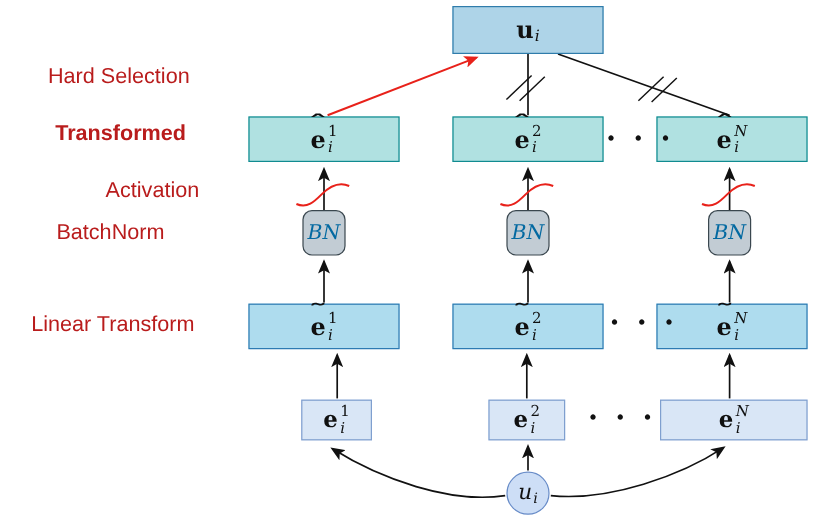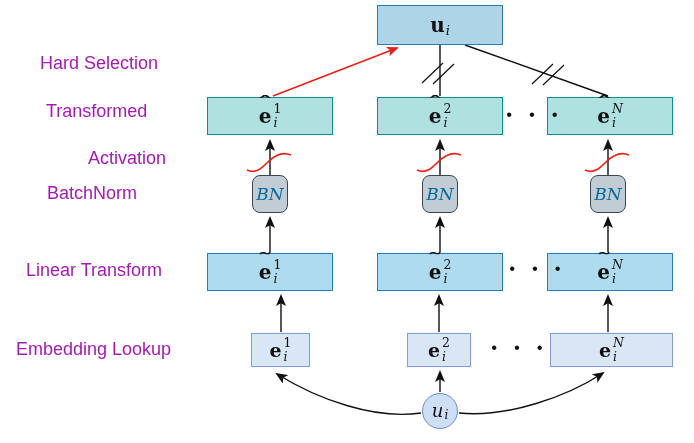--- a/index.html
+++ b/index.html
@@ -5,21 +5,21 @@
   html,body{margin:0;padding:0;background:#fff;}
   #stage{position:relative;width:694px;height:443px;background:#fff;overflow:hidden;
          font-family:"Liberation Sans",sans-serif;}
   #wires{position:absolute;left:0;top:0;z-index:1;pointer-events:none;}
   .k{stroke:#111;stroke-width:1.4;fill:none;}
   .thin{stroke:#111;stroke-width:1.2;fill:none;}
   .r{stroke:var(--c-red);stroke-width:1.7;fill:none;}
   #ah path{fill:#111;}
   #ahr path{fill:var(--c-red);}
 
-  .rowlabel{position:absolute;z-index:2;font-size:18px;color:#a21caf;white-space:nowrap;}
+  .rowlabel{position:absolute;z-index:2;font-size:18px;color:#b91c1c;white-space:nowrap;}
 
   .node{position:absolute;z-index:2;display:flex;align-items:center;justify-content:center;
         box-sizing:border-box;}
   .wide{width:126px;height:38px;}
   .top-box{left:377px;top:5px;width:126px;height:40px;
            background:var(--c-top-fill);border:1.6px solid var(--c-top-stroke);}
   .t-node{top:97px;background:var(--c-transformed-fill);border:1.6px solid var(--c-transformed-stroke);}
   .l-node{top:253px;background:var(--c-linear-fill);border:1.6px solid var(--c-linear-stroke);}
   .e-node{top:333px;height:34px;background:var(--c-embedding-fill);border:1.3px solid var(--c-embedding-stroke);}
   .bn{top:175px;width:36px;height:38px;border-radius:8px;
@@ -88,25 +88,24 @@
     <line class="k" x1="440" y1="392" x2="440" y2="372" marker-end="url(#ah)"></line>
     <path class="k" d="M421,413 C375,420 317,399 277,374" marker-end="url(#ah)"></path>
     <path class="k" d="M459,413 C508,418 568,396 603,373" marker-end="url(#ah)"></path>
 
     <path class="r" d="M247,170 C256,174 262,168 268,162 C274,156 282,151 291,155"></path>
     <path class="r" d="M417,170 C426,174 432,168 438,162 C444,156 452,151 461,155"></path>
     <path class="r" d="M585,170 C594,174 600,168 606,162 C612,156 620,151 629,155"></path>
   </svg>
 
   <div class="rowlabel" style="left:40px;top:53px;">Hard Selection</div>
-  <div class="rowlabel" style="left:46px;top:101px;">Transformed</div>
+  <div class="rowlabel" style="left:46px;top:101px;font-weight:bold;">Transformed</div>
   <div class="rowlabel" style="left:57px;top:148px;margin-left:31px;">Activation</div>
   <div class="rowlabel" style="left:47px;top:183px;">BatchNorm</div>
   <div class="rowlabel" style="left:26px;top:260px;">Linear Transform</div>
-  <div class="rowlabel" style="left:16px;top:339px;">Embedding Lookup</div>
 
   <div class="node top-box">
     <span class="m">
       <span>u</span>
       <span class="subonly">i</span>
     </span>
   </div>
 
   <div class="node wide t-node" style="left:207px;">
     <span class="m">

